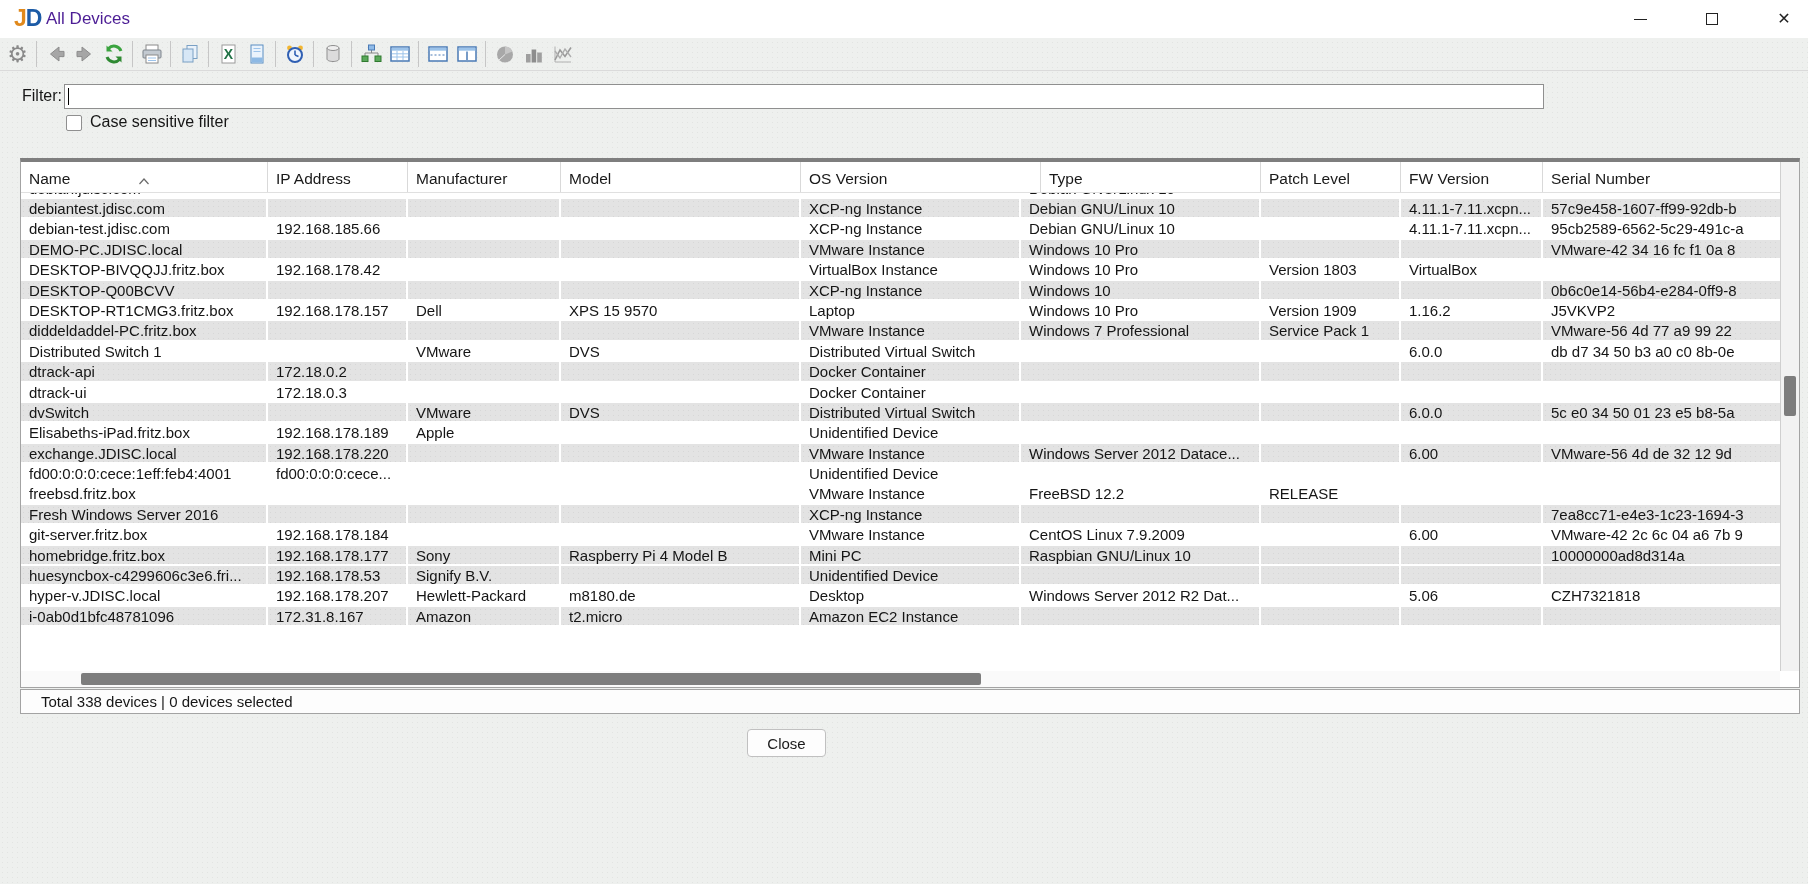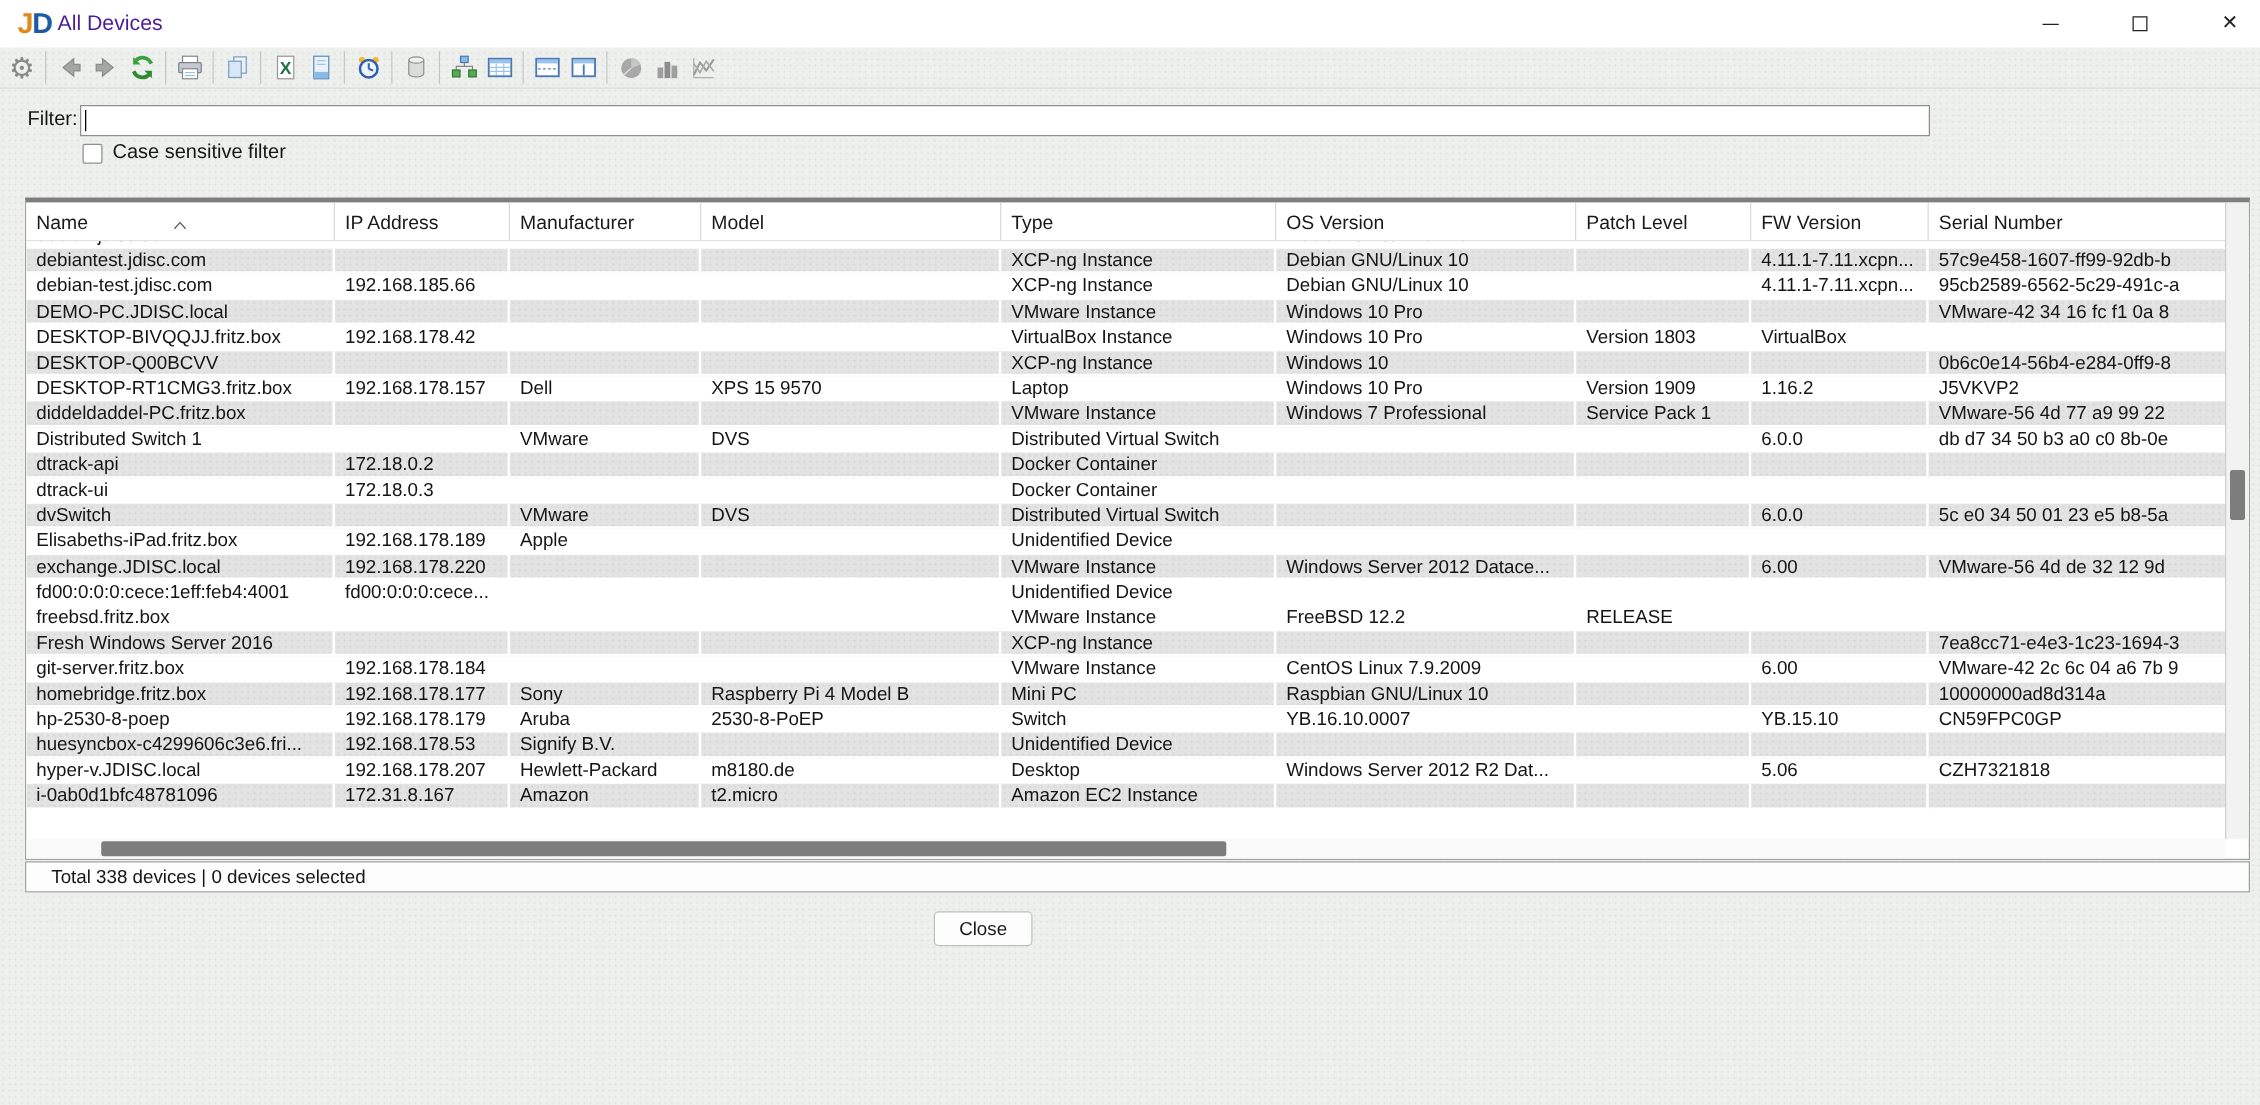--- a/index.html
+++ b/index.html
@@ -223,22 +223,22 @@
 <div class="checkbox-label">Case sensitive filter</div>
 
 <div class="table-wrap">
   <div class="thead" id="thead">
       <div class="th" style="width: 247px;"><span>Name</span><span class="sort-caret"><svg width="12" height="7" viewBox="0 0 12 7">
             <polyline points="1.5,6 6,1 10.5,6" fill="none" stroke="#6a6a6a" stroke-width="1.2"></polyline>
           </svg></span></div>
       <div class="th" style="width: 140px;"><span>IP Address</span></div>
       <div class="th" style="width: 153px;"><span>Manufacturer</span></div>
       <div class="th" style="width: 240px;"><span>Model</span></div>
+      <div class="th" style="width: 240px;"><span>OS Version</span></div>
       <div class="th" style="width: 220px;"><span>Type</span></div>
-      <div class="th" style="width: 240px;"><span>OS Version</span></div>
       <div class="th" style="width: 140px;"><span>Patch Level</span></div>
       <div class="th" style="width: 142px;"><span>FW Version</span></div>
       <div class="th" style="width: auto; flex: 1 1 0%;"><span>Serial Number</span></div>
     </div>
   <div class="partial" id="partialrow">
       <div class="tr">
         <div class="cell" style="width: 247px;">debian.jdisc.com</div>
         <div class="cell" style="width: 140px;"></div>
         <div class="cell" style="width: 153px;"></div>
         <div class="cell" style="width: 240px;"></div>
@@ -441,31 +441,20 @@
         <div class="cell" style="width: 247px;">homebridge.fritz.box</div>
         <div class="cell" style="width: 140px;">192.168.178.177</div>
         <div class="cell" style="width: 153px;">Sony</div>
         <div class="cell" style="width: 240px;">Raspberry Pi 4 Model B</div>
         <div class="cell" style="width: 220px;">Mini PC</div>
         <div class="cell" style="width: 240px;">Raspbian GNU/Linux 10</div>
         <div class="cell" style="width: 140px;"></div>
         <div class="cell" style="width: 142px;"></div>
         <div class="cell" style="width: auto; flex: 1 1 0%;">10000000ad8d314a</div>
       </div>
-      <div class="tr">
-        <div class="cell" style="width: 247px;">hp-2530-8-poep</div>
-        <div class="cell" style="width: 140px;">192.168.178.179</div>
-        <div class="cell" style="width: 153px;">Aruba</div>
-        <div class="cell" style="width: 240px;">2530-8-PoEP</div>
-        <div class="cell" style="width: 220px;">Switch</div>
-        <div class="cell" style="width: 240px;">YB.16.10.0007</div>
-        <div class="cell" style="width: 140px;"></div>
-        <div class="cell" style="width: 142px;">YB.15.10</div>
-        <div class="cell" style="width: auto; flex: 1 1 0%;">CN59FPC0GP</div>
-      </div>
       <div class="tr gray">
         <div class="cell" style="width: 247px;">huesyncbox-c4299606c3e6.fri...</div>
         <div class="cell" style="width: 140px;">192.168.178.53</div>
         <div class="cell" style="width: 153px;">Signify B.V.</div>
         <div class="cell" style="width: 240px;"></div>
         <div class="cell" style="width: 220px;">Unidentified Device</div>
         <div class="cell" style="width: 240px;"></div>
         <div class="cell" style="width: 140px;"></div>
         <div class="cell" style="width: 142px;"></div>
         <div class="cell" style="width: auto; flex: 1 1 0%;"></div>

